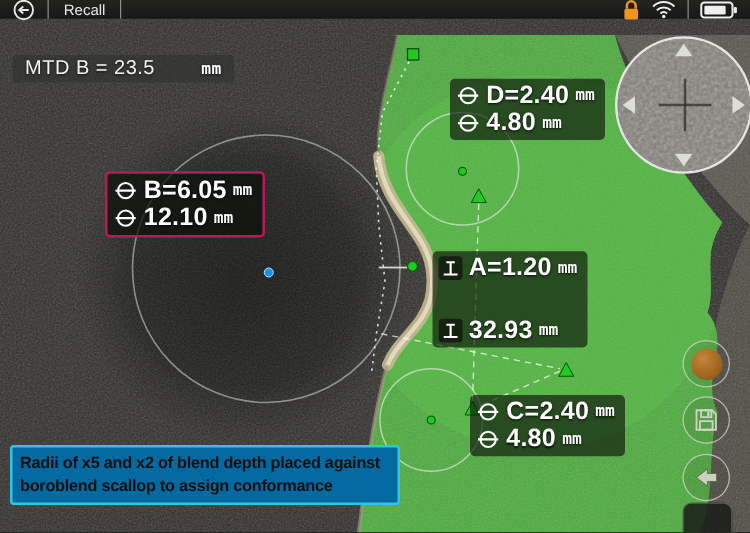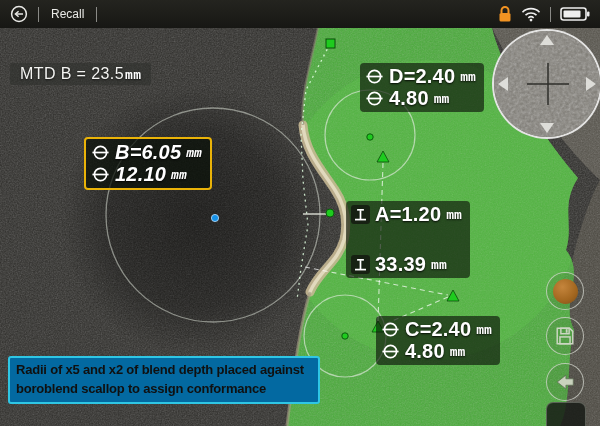--- a/index.html
+++ b/index.html
@@ -6,49 +6,50 @@
   .screen{
     position:relative;width:600px;height:426px;overflow:hidden;
     font-family:"Liberation Sans",sans-serif;
     background:#2e2d2a;
   }
   svg{display:block;}
   .scene{position:absolute;left:0;top:0;z-index:0;}
 
   
   .topbar{
-    position:absolute;left:0;top:0;width:600px;height:28px;z-index:6;
+    position:absolute;left:0;top:0;width:600px;height:15px;z-index:6;
     display:flex;align-items:center;gap:10px;padding:0 10px;box-sizing:border-box;
     background:linear-gradient(#24241f,#171714);
     color:#e9e9e6;font-size:12px;
   }
   .tb-btn{background:none;border:none;color:#e9e9e6;font-family:"Liberation Sans",sans-serif;
     font-size:12px;padding:0 2px;cursor:pointer;}
   .tb-divider{width:1px;height:15px;background:#8a8a86;}
   .tb-right{margin-left:auto;display:flex;align-items:center;gap:9px;}
 
   
   .mlabel{
     position:absolute;z-index:4;display:flex;flex-direction:column;gap:1px;
     background:rgba(14,22,10,0.66);border-radius:4px;padding:3px 8px 3px 5px;
   }
-  .mlabel.selected{border:2px solid #eab308;background:rgba(10,16,8,0.72);font-style:italic;}
+  .mlabel.selected{border:2px solid #be185d;background:rgba(10,16,8,0.72);}
   .mrow{display:flex;align-items:center;gap:5px;height:21px;}
   .mval{color:#fff;font-weight:bold;font-size:20px;letter-spacing:.2px;
     text-shadow:0 1px 2px rgba(0,0,0,.85);white-space:nowrap;}
   .munit{color:#fff;font-weight:bold;font-size:13px;font-family:"DejaVu Sans Mono",monospace;
     text-shadow:0 1px 2px rgba(0,0,0,.85);text-align:right;}
   .micon{display:flex;align-items:center;justify-content:center;width:19px;height:19px;}
   .micon.depth{background:rgba(20,26,16,0.85);border-radius:3px;}
 
   .mtd{
-    position:absolute;left:10px;top:63px;z-index:4;
+    position:absolute;left:10px;top:44px;z-index:4;
     background:rgba(46,48,44,0.55);border-radius:2px;padding:2px 10px;
     color:#f4f4f2;font-size:16px;letter-spacing:.4px;display:flex;align-items:baseline;
     text-shadow:0 1px 2px rgba(0,0,0,.7);
+    gap:36px;
   }
   .mtd .munit{font-size:13px;margin-left:1px;}
 
   
   .annotation{
     position:absolute;left:8px;top:356px;width:296px;z-index:5;
     background:#0369a1;border:2px solid #2fc6e4;border-radius:3px;
     padding:3px 6px;color:#101010;font-weight:bold;font-size:13px;
     letter-spacing:-0.2px;line-height:1.45;
   }
@@ -289,21 +290,21 @@
         <span class="munit">mm</span>
     </div>
     <div class="mrow">
       <span class="micon depth">
         <svg width="17" height="17" viewBox="0 0 20 20">
             <line x1="3.5" y1="16" x2="16.5" y2="16" stroke="#fff" stroke-width="2"></line>
             <line x1="10" y1="16" x2="10" y2="5" stroke="#fff" stroke-width="2"></line>
             <line x1="6" y1="4.5" x2="14" y2="4.5" stroke="#fff" stroke-width="2"></line>
           </svg>
       </span>
-      <span class="mval">33.39</span>
+      <span class="mval">32.93</span>
         <span class="munit">mm</span>
     </div>
   </div>
 
   <div class="mlabel" style="left:376px;top:316px;">
     <div class="mrow">
       <span class="micon">
         <svg width="19" height="19" viewBox="0 0 20 20">
             <circle cx="10" cy="10" r="6.4" fill="none" stroke="#fff" stroke-width="1.8"></circle>
             <line x1="1.5" y1="10" x2="18.5" y2="10" stroke="#fff" stroke-width="1.8"></line>

